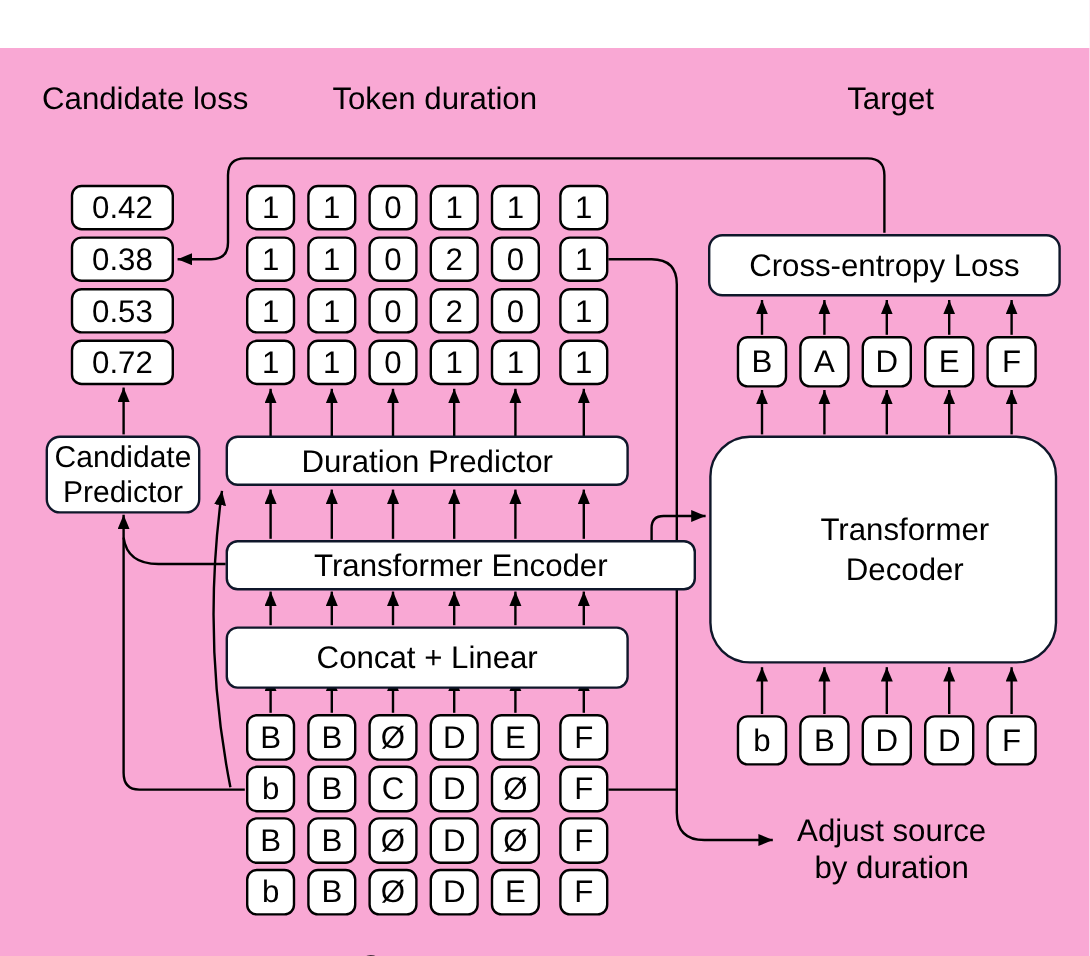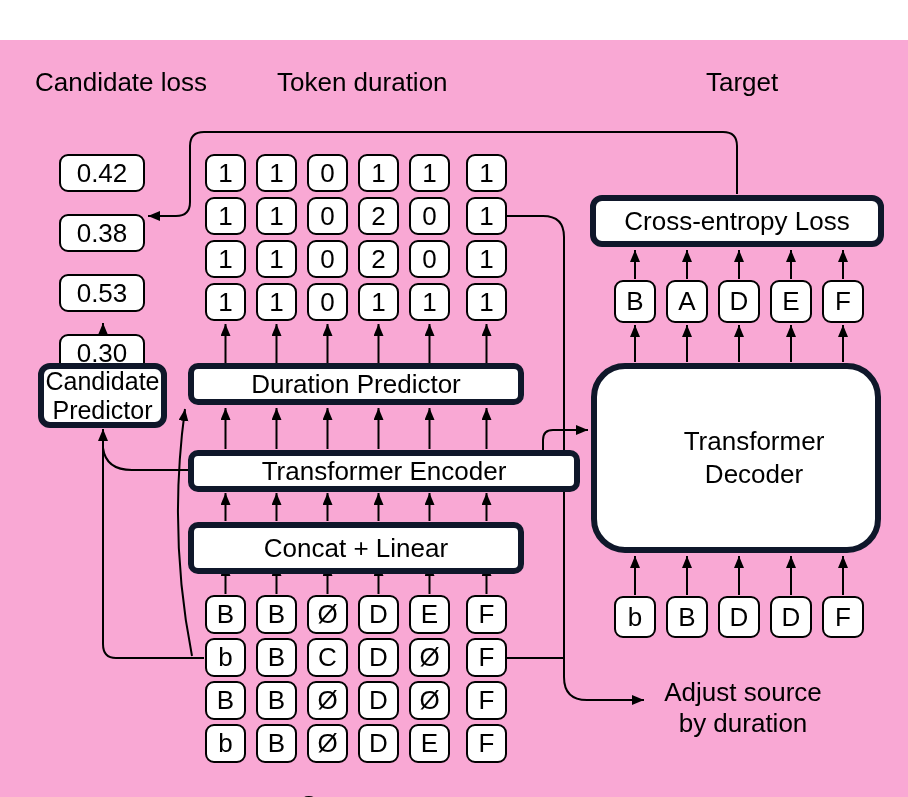--- a/index.html
+++ b/index.html
@@ -7,28 +7,28 @@
     position:relative;width:908px;height:797px;background:#f9a8d4;
     font-family:"Liberation Sans",sans-serif;color:#000;overflow:hidden;margin-top:40px;
   }
   .lbl{position:absolute;font-size:26px;white-space:nowrap;}
   .lbl2{position:absolute;font-size:26px;line-height:31px;text-align:center;}
   .cellgrid{position:absolute;display:grid;}
   .cell{
     box-sizing:border-box;border:2px solid #000;border-radius:9px;background:#fff;
     display:flex;align-items:center;justify-content:center;font-size:26px;
   }
-  #candidate-grid{left:59px;top:114px;grid-template-columns:86px;grid-auto-rows:38px;row-gap:22px;}
+  #candidate-grid{left:59px;top:114px;grid-template-columns:86px;grid-auto-rows:38px;row-gap:5px;}
   #duration-grid{left:205px;top:114px;grid-template-columns:repeat(6,41px);grid-auto-rows:38px;column-gap:10px;row-gap:5px;}
   #source-grid{left:205px;top:555px;grid-template-columns:repeat(6,41px);grid-auto-rows:39px;column-gap:10px;row-gap:4px;}
   #duration-grid .cell:nth-child(6n),#source-grid .cell:nth-child(6n){transform:translateX(6px);}
   #target-grid{left:614px;top:240px;grid-template-columns:repeat(5,42px);grid-auto-rows:43px;column-gap:10px;}
   #decinput-grid{left:614px;top:556px;grid-template-columns:repeat(5,42px);grid-auto-rows:42px;column-gap:10px;}
   .block{
-    position:absolute;box-sizing:border-box;border:6px solid #0f172a;border-radius:10px;background:#fff;
+    position:absolute;box-sizing:border-box;border:2px solid #0f172a;border-radius:10px;background:#fff;
     display:flex;flex-direction:column;align-items:center;justify-content:center;
     font-size:26px;text-align:center;
   }
   #candidate-predictor{left:38px;top:323px;width:129px;height:65px;border-radius:12px;font-size:25px;line-height:29px;}
   #duration-predictor{left:188px;top:323px;width:336px;height:42px;}
   #transformer-encoder{left:188px;top:410px;width:392px;height:42px;}
   #concat-linear{left:188px;top:482px;width:336px;height:52px;}
   #transformer-decoder{left:591px;top:323px;width:290px;height:190px;border-radius:34px;line-height:33px;padding-left:36px;}
   #cross-entropy{left:590px;top:155px;width:294px;height:52px;border-radius:12px;}
   #lbl-candidate-loss{left:35px;top:27px;}
@@ -112,21 +112,21 @@
   <div class="lbl" id="lbl-source">Source</div>
   <div class="lbl2" id="lbl-adjust">
     <div>Adjust source</div>
     <div>by duration</div>
   </div>
 
   <div class="cellgrid" id="candidate-grid">
       <div class="cell">0.42</div>
       <div class="cell">0.38</div>
       <div class="cell">0.53</div>
-      <div class="cell">0.30</div>
+      <div class="cell">0.72</div>
     </div>
   <div class="cellgrid" id="duration-grid">
       <div class="cell">1</div>
       <div class="cell">1</div>
       <div class="cell">0</div>
       <div class="cell">1</div>
       <div class="cell">1</div>
       <div class="cell">1</div>
       <div class="cell">1</div>
       <div class="cell">1</div>

